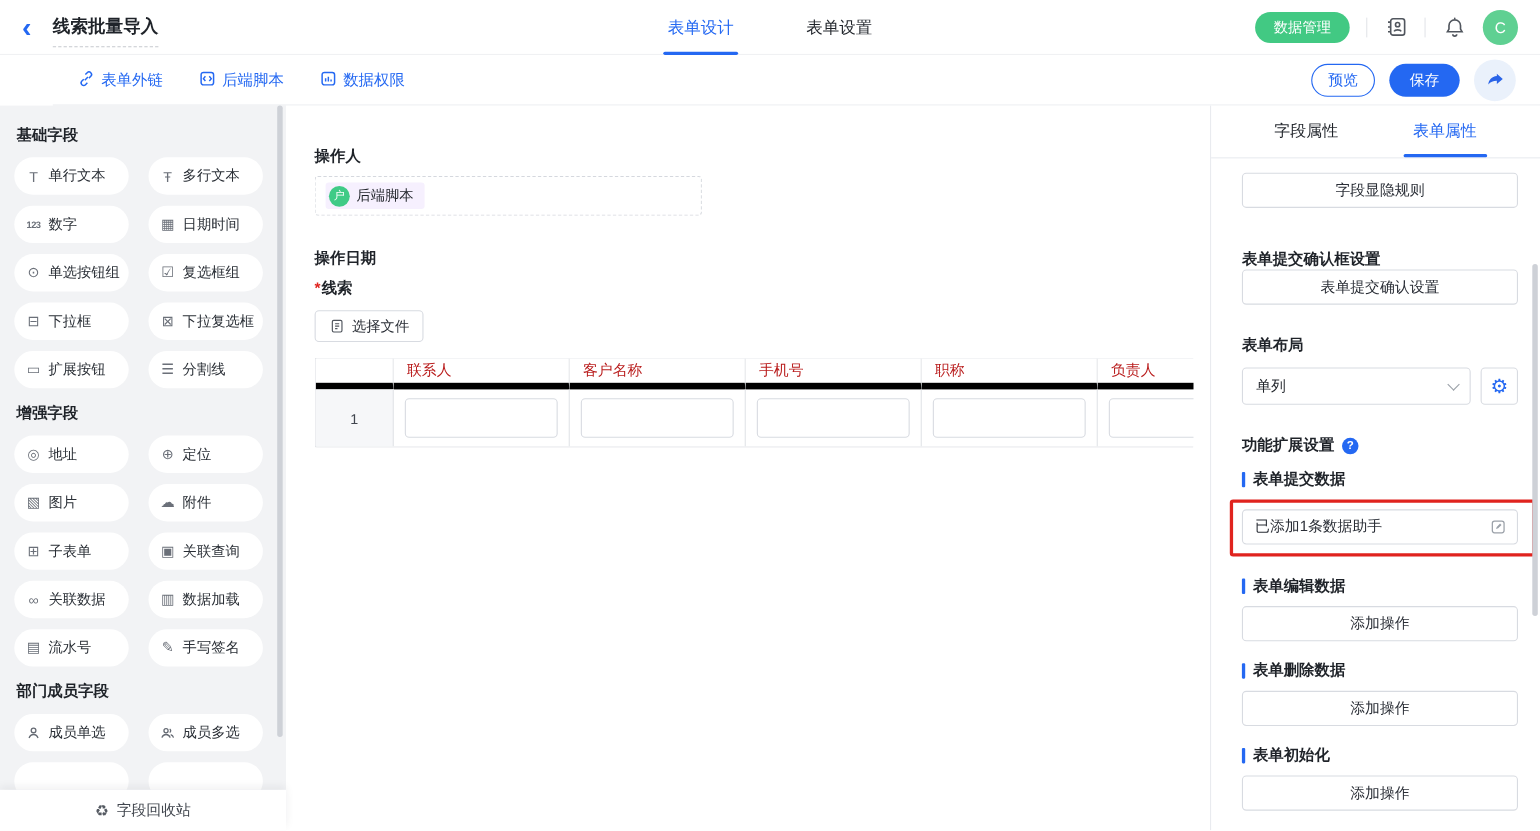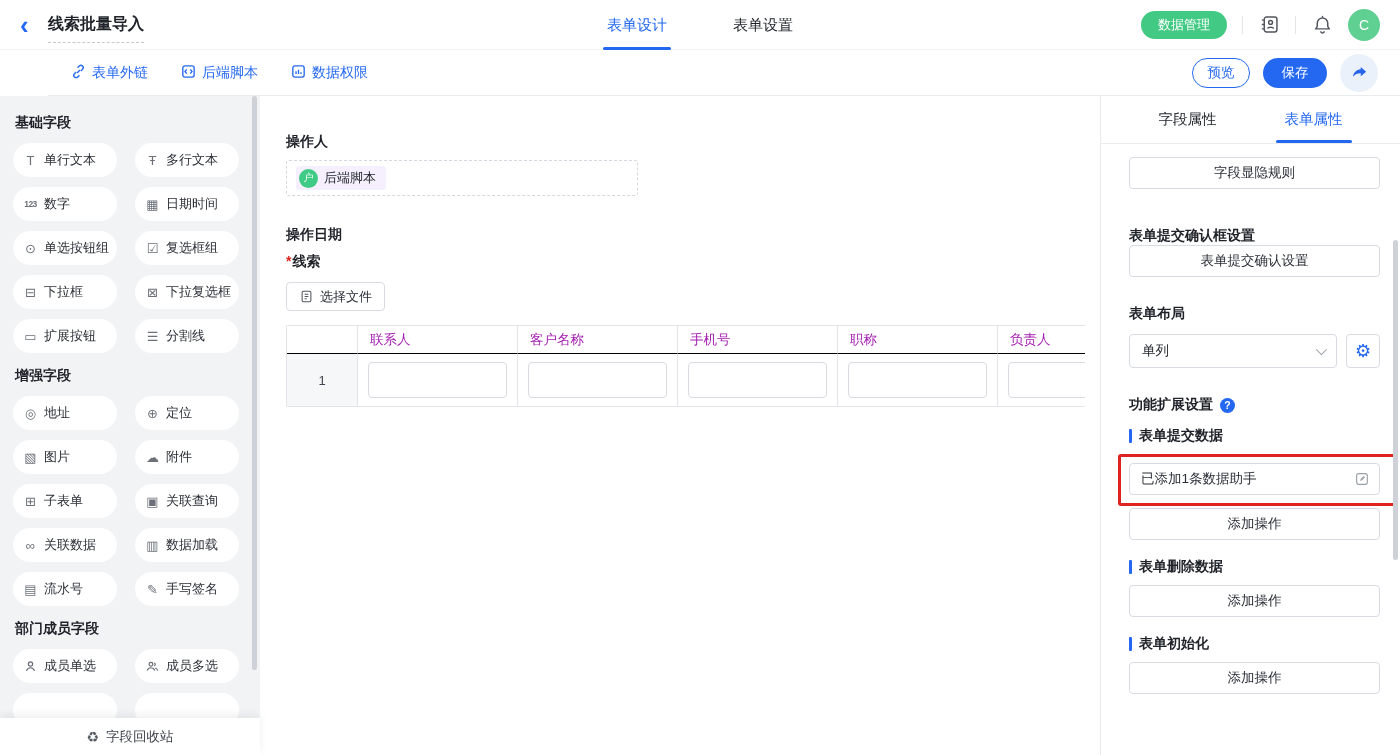--- a/index.html
+++ b/index.html
@@ -83,21 +83,21 @@
   .date-input svg { width:16px; height:16px; }
   .file-btn { height:29px; padding:0 12px; border:1px solid #d8dbe1; border-radius:4px; background:#fff;
     display:inline-flex; align-items:center; gap:6px; font-size:13px; color:#2a2e36; cursor:pointer; margin-top:2px;}
   .file-btn svg { width:15px; height:15px; }
   .tbl-wrap { margin-top:14px; width:799px; overflow:hidden;
     border:1px solid #e2e4e8; border-right:none; border-radius:2px 0 0 2px;}
   .tbl { width:871px; }
   .tr { display:flex; }
   .th, .td { border-right:1px solid #e2e4e8; flex:none; }
   .tr.head .th { height:28px; display:flex; align-items:center; padding-left:12px;
-    font-size:13.5px; color:#a21caf; background:#fff; border-bottom:1px solid #000000;}
+    font-size:13.5px; color:#b91c1c; background:#fff; border-bottom:6px solid #000000;}
   .c-num { width:71px; }
   .c-data { width:160px; }
   .tr.body { height:52px; }
   .td.num { background:#f6f7f9; display:flex; align-items:center; justify-content:center;
     font-size:13px; color:#41464f; }
   .td.cell { padding:8px 10px; }
   .td.cell input { width:100%; height:36px; border:1px solid #d8dbe1; border-radius:4px;
     background:#fff; outline:none; font-size:13px; padding:0 8px;}
   
   .panel { position:relative; width:300px; flex:none; background:#fff; border-left:1px solid #e9ebef; }
@@ -414,20 +414,24 @@
               <div class="value-box">
                 <span>已添加1条数据助手</span>
                 <span style="display:flex">
                   <svg viewBox="0 0 24 24" fill="none" stroke="#9aa0a8" stroke-width="1.7" width="16" height="16">
                     <rect x="4" y="4" width="16" height="16" rx="3"></rect>
                     <path d="M9 15l1-3 4.5-4.5 2 2L12 14l-3 1z" fill="#9aa0a8" stroke="none"></path>
                   </svg>
                 </span>
               </div>
             </div>
+            <div class="ext-label">
+              <span class="bar"></span>
+              <span>表单编辑数据</span>
+            </div>
             <button class="panel-btn">添加操作</button>
             <div class="ext-label">
               <span class="bar"></span>
               <span>表单删除数据</span>
             </div>
             <button class="panel-btn">添加操作</button>
             <div class="ext-label">
               <span class="bar"></span>
               <span>表单初始化</span>
             </div>

